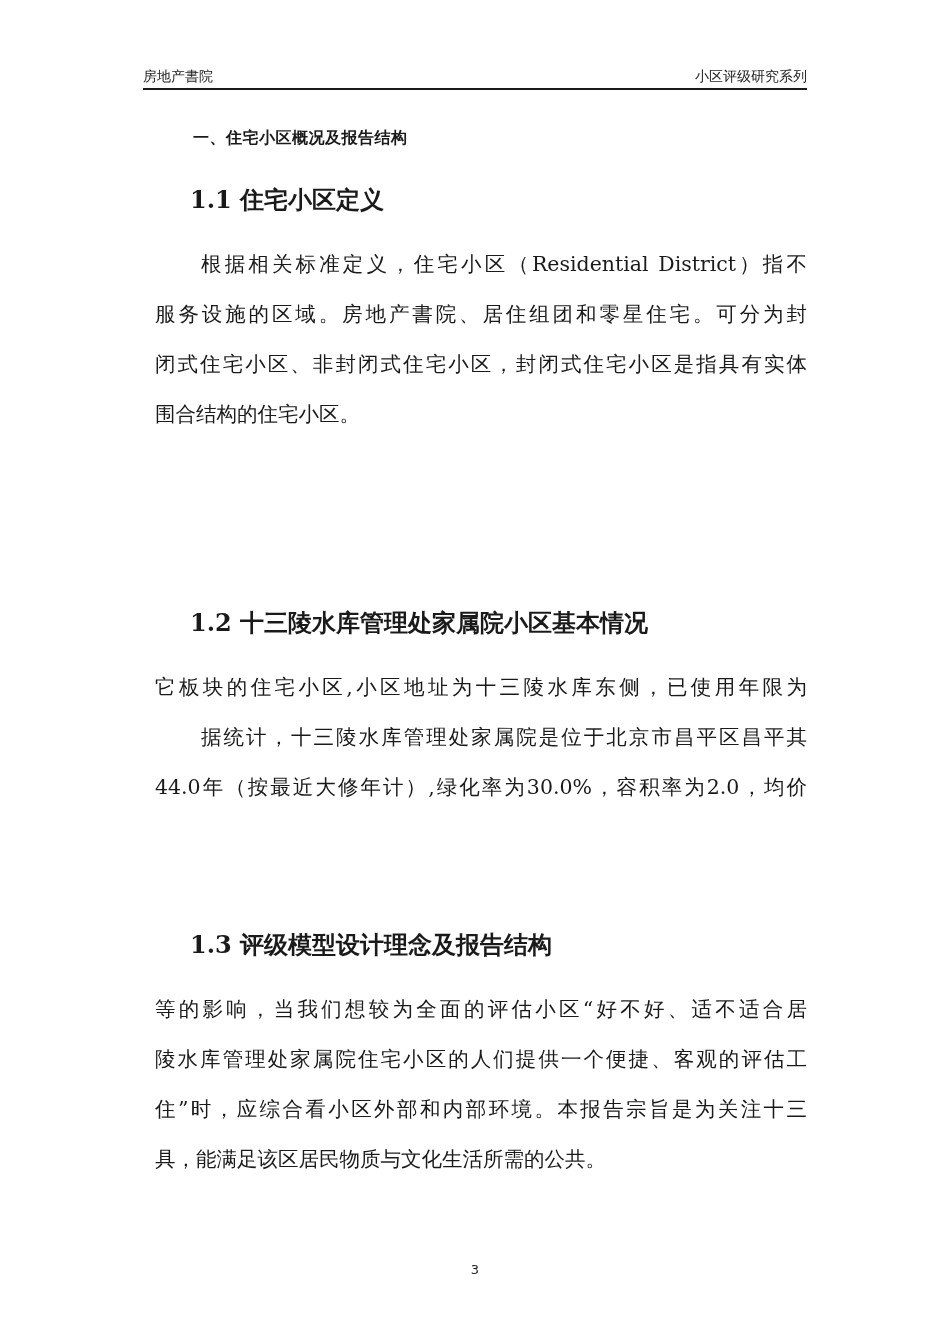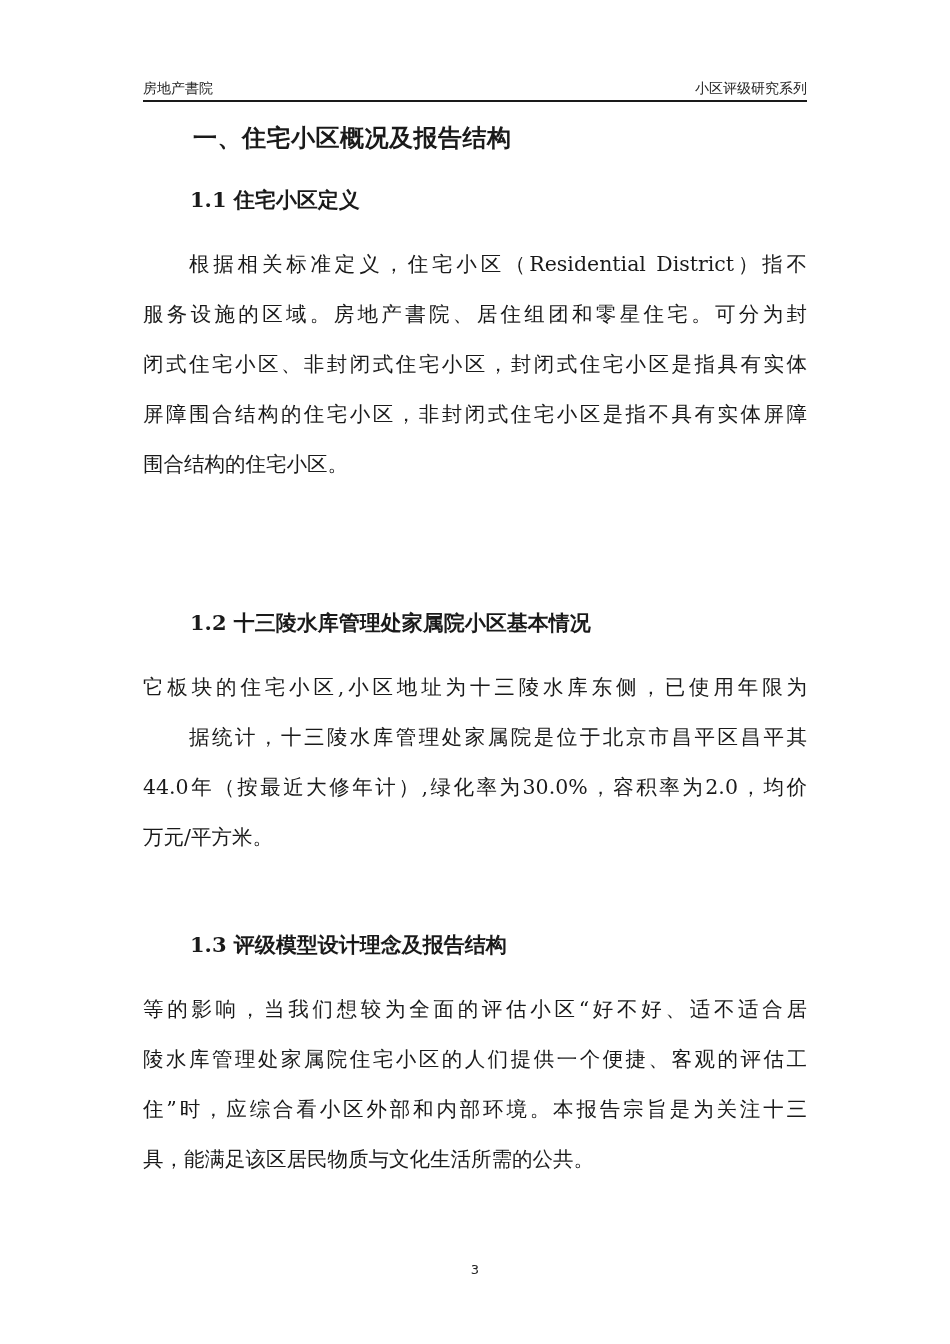--- a/index.html
+++ b/index.html
@@ -19,62 +19,62 @@
       position: absolute;
       left: 143px;
       top: 66px;
       width: 664px;
       height: 22px;
       border-bottom: 2.5px solid #1a1a1a;
       font-family: "DejaVu Sans", "Liberation Sans", sans-serif;
       font-size: 14px;
       line-height: 20px;
       color: #222;
-      margin-top: 12px;
     }
     .page-header .left { position: absolute; left: 0; top: 0; }
     .page-header .right { position: absolute; right: 0; top: 0; }
 
     .content {
       position: absolute;
       left: 143px;
       top: 0;
       width: 664px;
     }
     .h1 {
       position: absolute;
       left: 50px;
       top: 120px;
-      font-size: 24px;
+      font-size: 16px;
       font-weight: bold;
       line-height: 36px;
       white-space: nowrap;
       letter-spacing: 0.5px;
     }
     .h2 {
       position: absolute;
       left: 47px;
-      font-size: 21px;
+      font-size: 24px;
       font-weight: bold;
       line-height: 32px;
       white-space: nowrap;
     }
     .para {
       position: absolute;
       left: 0;
       width: 664px;
       font-size: 20.5px;
       line-height: 50px;
     }
     .line {
       display: block;
       height: 50px;
       white-space: nowrap;
       text-align: justify;
       text-align-last: justify;
+      margin-left: 12px;
     }
     .line.last {
       text-align-last: left;
     }
     .line.indent {
       padding-left: 46px;
     }
     .page-number {
       position: absolute;
       left: 0;
@@ -96,30 +96,28 @@
 
 <div class="content">
 
   <div class="h1">一、住宅小区概况及报告结构</div>
 
   <div class="h2" style="top:184px;">1.1 住宅小区定义</div>
   <div class="para" style="top:239px;">
     <span class="line indent">根据相关标准定义，住宅小区（Residential District）指不</span>
     <span class="line">服务设施的区域。房地产書院、居住组团和零星住宅。可分为封</span>
     <span class="line">闭式住宅小区、非封闭式住宅小区，封闭式住宅小区是指具有实体</span>
-    <span class="line">屏障围合结构的住宅小区，非封闭式住宅小区是指不具有实体屏障</span>
     <span class="line last">围合结构的住宅小区。</span>
   </div>
 
   <div class="h2" style="top:607px;">1.2 十三陵水库管理处家属院小区基本情况</div>
   <div class="para" style="top:662px;">
     <span class="line">它板块的住宅小区,小区地址为十三陵水库东侧，已使用年限为</span>
     <span class="line indent">据统计，十三陵水库管理处家属院是位于北京市昌平区昌平其</span>
     <span class="line">44.0年（按最近大修年计）,绿化率为30.0%，容积率为2.0，均价</span>
-    <span class="line last">万元/平方米。</span>
   </div>
 
   <div class="h2" style="top:929px;">1.3 评级模型设计理念及报告结构</div>
   <div class="para" style="top:984px;">
     <span class="line">等的影响，当我们想较为全面的评估小区“好不好、适不适合居</span>
     <span class="line">陵水库管理处家属院住宅小区的人们提供一个便捷、客观的评估工</span>
     <span class="line">住”时，应综合看小区外部和内部环境。本报告宗旨是为关注十三</span>
     <span class="line last">具，能满足该区居民物质与文化生活所需的公共。</span>
   </div>
 </div>

